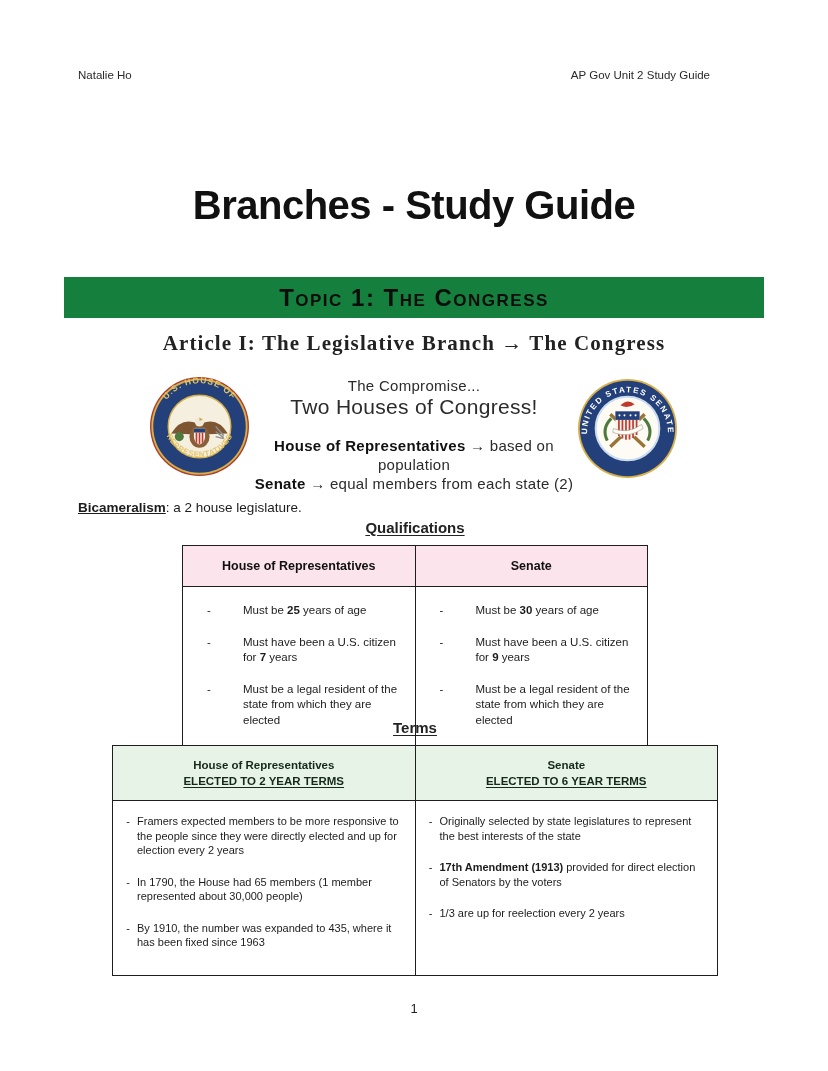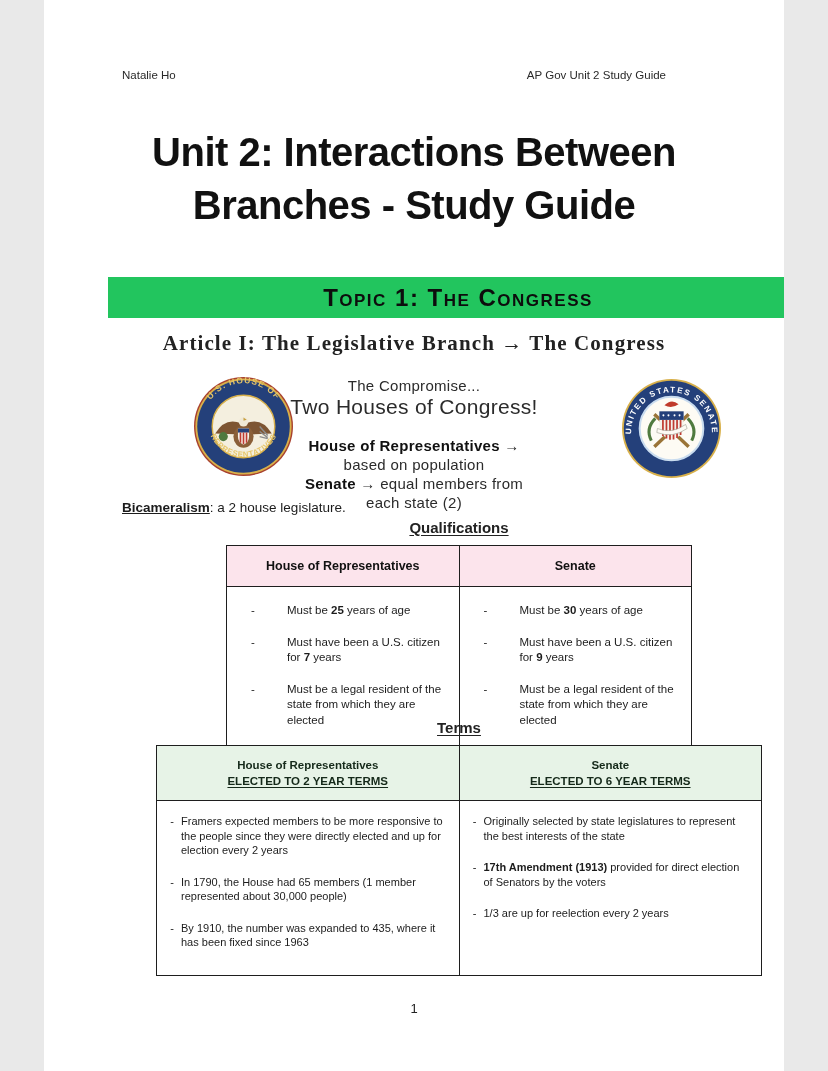--- a/index.html
+++ b/index.html
@@ -1,29 +1,29 @@
 <!DOCTYPE html>
 <html><head>
 <meta charset="utf-8">
 <style>
   html,body{margin:0;padding:0;background:#e9e9e9;}
   .page{
-    position:relative;width:740px;height:1071px;background:#ffffff;
+    position:relative;width:828px;height:1071px;background:#ffffff;
     margin:0 auto;font-family:"Liberation Sans",sans-serif;color:#1c1c1c;
     overflow:hidden;
   }
   
   .doc-header{position:absolute;top:69px;left:78px;right:118px;display:flex;
     justify-content:space-between;font-size:11.5px;color:#2a2a2a;}
   
   .title{position:absolute;top:126px;left:0;right:0;margin:0;text-align:center;
     font-size:40px;line-height:53px;font-weight:bold;letter-spacing:-0.5px;color:#111;}
   
   .banner{position:absolute;top:277px;left:64px;width:700px;height:41px;
-    background:#22c55e;display:flex;align-items:center;justify-content:center;}
+    background:#15803d;display:flex;align-items:center;justify-content:center;}
   .banner span{font-variant:small-caps;font-weight:900;font-size:24px;
     letter-spacing:1.5px;color:#0d0d0d;}
   
   .article{position:absolute;top:331px;left:0;right:0;margin:0;text-align:center;
     font-family:Liberation Serif, serif;font-size:21px;font-weight:bold;
     letter-spacing:1.1px;color:#222;}
   
   .seal-row{position:absolute;top:374px;left:0;right:0;height:115px;}
   .seal{position:absolute;width:101px;height:101px;}
   .seal-house{left:149px;top:2px;}
@@ -73,21 +73,21 @@
 </head>
 <body>
 
 <div class="page">
 
   <div class="doc-header">
     <span>Natalie Ho</span>
     <span>AP Gov Unit 2 Study Guide</span>
   </div>
 
-  <h1 class="title"><span>Unit 2: Interactions Between</span><br><span>Branches - Study Guide</span></h1>
+  <h1 class="title"><br><span>Branches - Study Guide</span></h1>
 
   <div class="banner">
     <span>Topic 1: The Congress</span>
   </div>
 
   <h2 class="article">Article I: The Legislative Branch → The Congress</h2>
 
   <div class="seal-row">
 
     <svg class="seal seal-house" viewBox="0 0 100 100">

